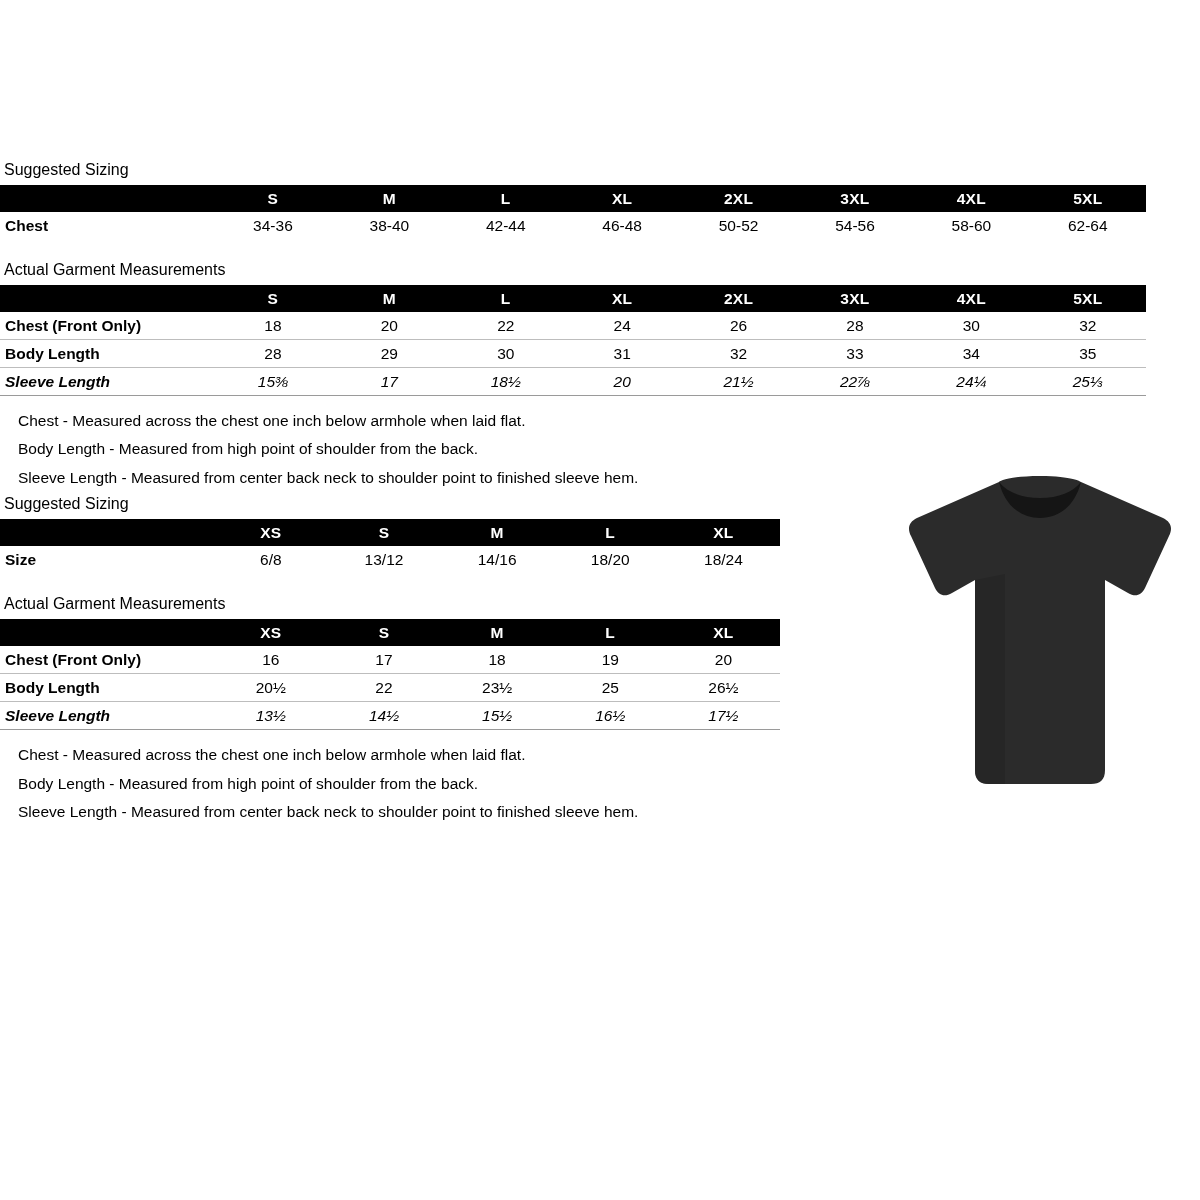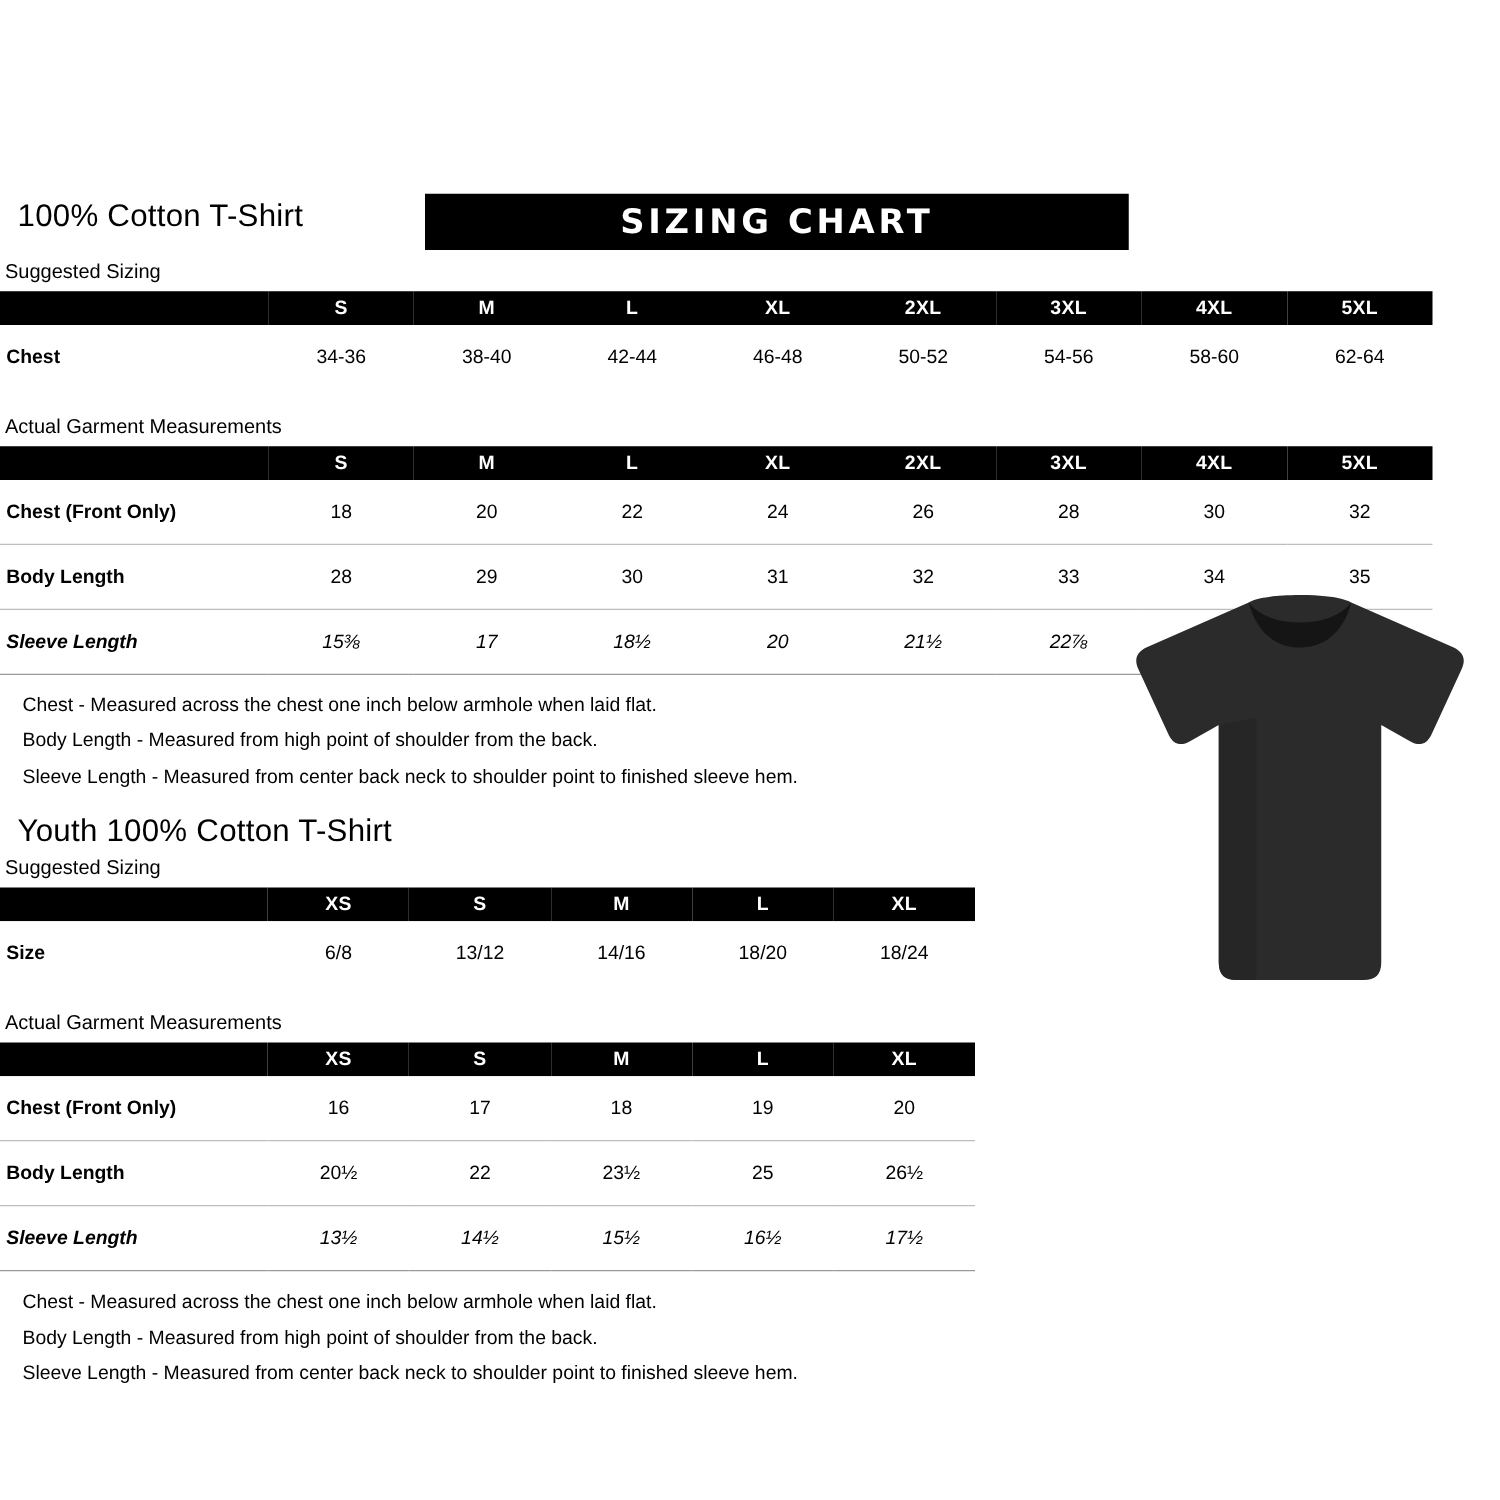--- a/index.html
+++ b/index.html
@@ -85,21 +85,21 @@
     text-align: center;
     padding: 0;
     letter-spacing: 0.3px;
   }
   table.sz th.lbl {
     text-align: left;
   }
   table.sz td {
     height: 27px;
     text-align: center;
-    padding: 12px;
+    padding: 0;
     font-size: 15.5px;
     background: #ffffff;
   }
   table.sz td.lbl {
     text-align: left;
     padding-left: 5px;
     font-weight: bold;
     font-size: 15.5px;
   }
   table.sz tr.rowline td {
@@ -148,26 +148,20 @@
     height: 330px;
   }
 </style>
 </head>
 <body>
 
 <div class="page">
 
   <div class="content">
 
-    <div class="title-row">
-      <div class="main-title">100% Cotton T-Shirt</div>
-      <div class="sizing-banner">
-        <span class="banner-text">SIZING CHART</span>
-      </div>
-    </div>
 
     <div class="section-label">Suggested Sizing</div>
 
     <table class="sz adult-table">
       <colgroup>
         <col class="c0">
           <col class="cx">
           <col class="cx">
           <col class="cx">
           <col class="cx">
@@ -269,21 +263,20 @@
         </tr>
       </tbody>
     </table>
 
     <div class="notes">
       <p>Chest - Measured across the chest one inch below armhole when laid flat.</p>
       <p>Body Length - Measured from high point of shoulder from the back.</p>
       <p>Sleeve Length - Measured from center back neck to shoulder point to finished sleeve hem.</p>
     </div>
 
-    <div class="sub-title">Youth 100% Cotton T-Shirt</div>
 
     <div class="section-label">Suggested Sizing</div>
 
     <table class="sz youth-table">
       <colgroup>
         <col class="c0">
           <col class="cx">
           <col class="cx">
           <col class="cx">
           <col class="cx">

